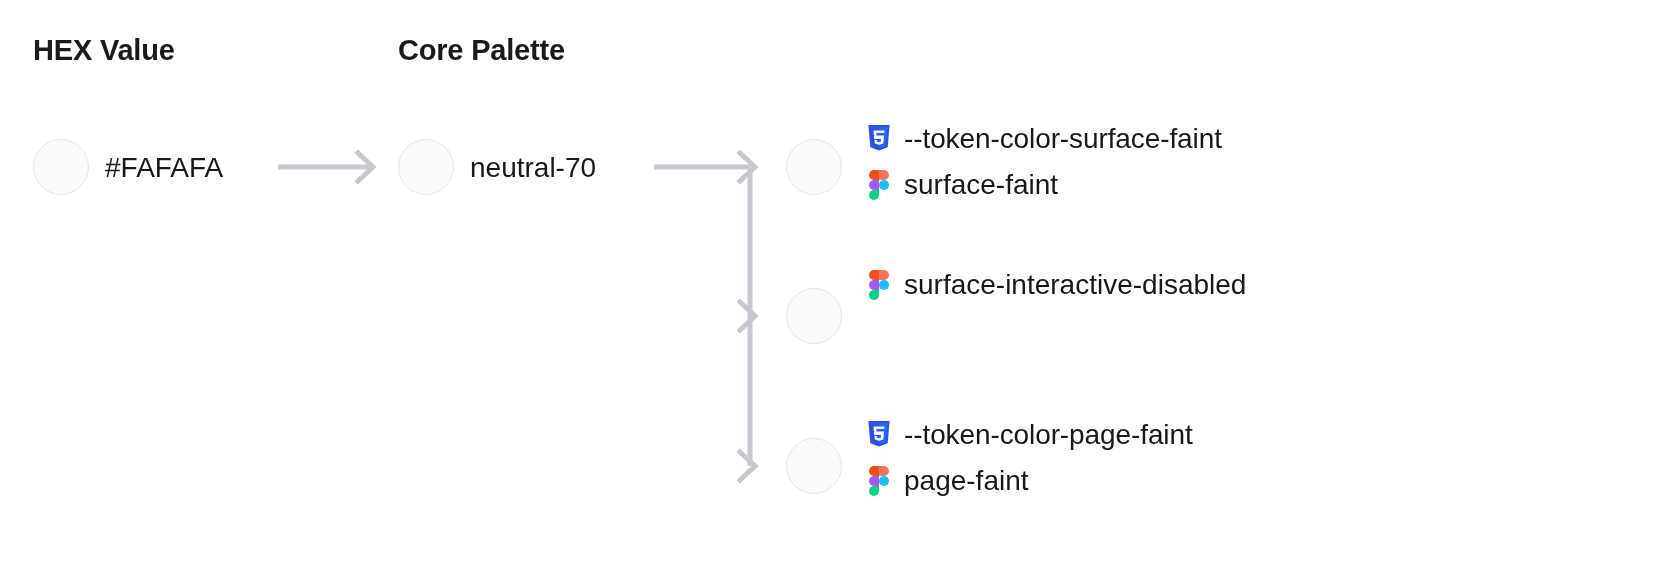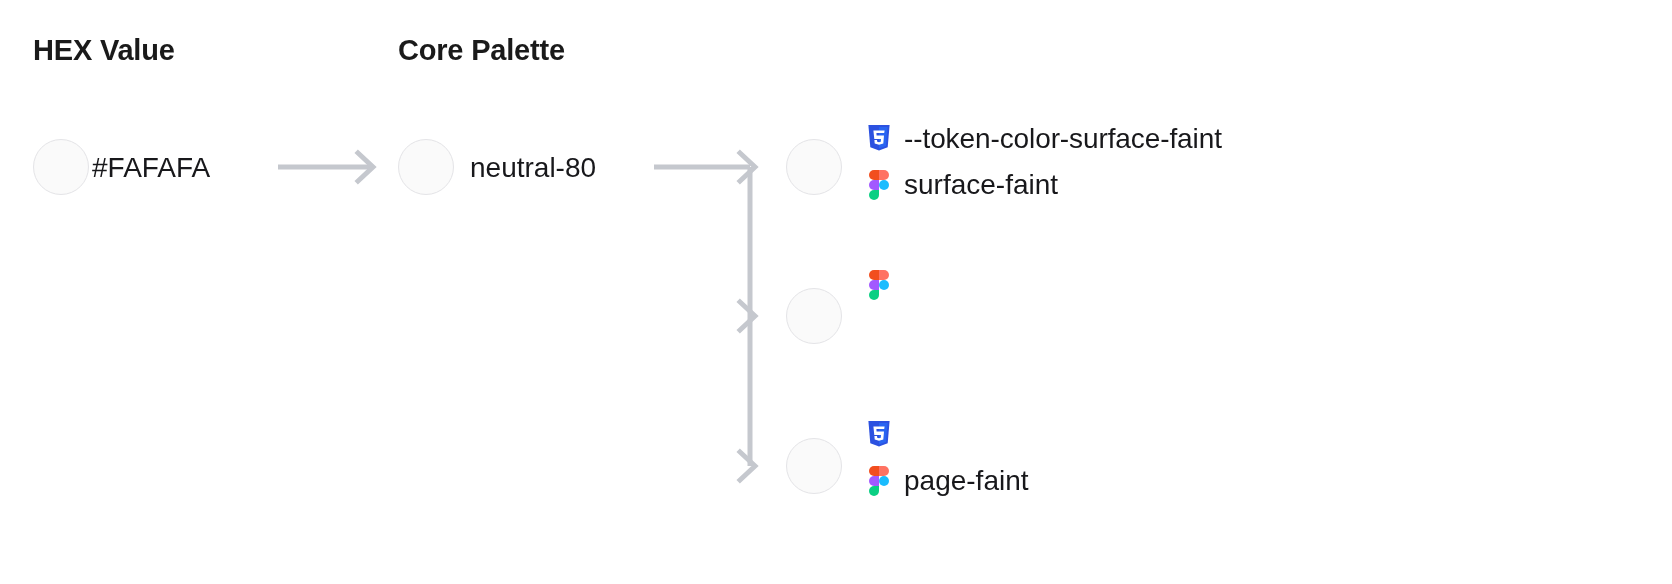--- a/index.html
+++ b/index.html
@@ -49,21 +49,21 @@
 
   
   .value-label {
     position: absolute;
     font-size: 28px;
     font-weight: 400;
     color: #18181b;
     white-space: nowrap;
     line-height: 1;
   }
-  #label-hex  { left: 92px; top: 154px; text-align: center; }
+  #label-hex  { left: 105px; top: 154px; text-align: center; }
   #label-core { left: 470px; top: 154px; }
 
   
   #connectors {
     position: absolute;
     left: 0; top: 0;
     width: 1672px;
     height: 584px;
     overflow: visible;
   }
@@ -129,21 +129,21 @@
       <polyline points="740,302 755,316 740,330" stroke-width="5" stroke-linecap="square" stroke-linejoin="miter"></polyline>
 
       <polyline points="740,452 755,466 740,480" stroke-width="5" stroke-linecap="square" stroke-linejoin="miter"></polyline>
     </g>
   </svg>
 
   <div class="swatch" id="swatch-hex"></div>
   <div class="value-label" id="label-hex">#FAFAFA</div>
 
   <div class="swatch" id="swatch-core"></div>
-  <div class="value-label" id="label-core">neutral-80</div>
+  <div class="value-label" id="label-core">neutral-70</div>
 
   <div class="swatch" id="swatch-s0"></div>
   <div class="swatch" id="swatch-s1"></div>
   <div class="swatch" id="swatch-s2"></div>
 
   <div class="sem-row" id="sem-row-0">
     <div class="token-line css-line">
       <span class="glyph">
         <svg width="24" height="28" viewBox="0 0 24 28" xmlns="http://www.w3.org/2000/svg">
           <path d="M1.4 0 L22.6 0 L20.7 22.3 L12 25.4 L3.3 22.3 Z" fill="#2C51E0"></path>
@@ -171,32 +171,34 @@
     <div class="token-line figma-line">
       <span class="glyph">
         <svg width="20" height="30" viewBox="0 0 20 30" xmlns="http://www.w3.org/2000/svg">
           <path d="M5 30a5 5 0 0 0 5-5v-5H5a5 5 0 0 0 0 10z" fill="#0ACF83"></path>
           <path d="M0 15a5 5 0 0 1 5-5h5v10H5a5 5 0 0 1-5-5z" fill="#A259FF"></path>
           <path d="M0 5a5 5 0 0 1 5-5h5v10H5A5 5 0 0 1 0 5z" fill="#F24E1E"></path>
           <path d="M10 0h5a5 5 0 0 1 0 10h-5V0z" fill="#FF7262"></path>
           <path d="M20 15a5 5 0 1 1-10 0 5 5 0 0 1 10 0z" fill="#1ABCFE"></path>
         </svg>
       </span>
+      <span class="token-text">surface-interactive-disabled</span>
     </div>
   </div>
 
   <div class="sem-row" id="sem-row-2">
     <div class="token-line css-line">
       <span class="glyph">
         <svg width="24" height="28" viewBox="0 0 24 28" xmlns="http://www.w3.org/2000/svg">
           <path d="M1.4 0 L22.6 0 L20.7 22.3 L12 25.4 L3.3 22.3 Z" fill="#2C51E0"></path>
           <path d="M12 1.9 L12 23.4 L19 20.9 L20.6 1.9 Z" fill="#2965F1"></path>
           <path d="M6.4 5.4 L17.6 5.4 L17.2 8.1 L9.4 8.1 L9.6 10.6 L17 10.6 L16.3 18.4 L12 19.8 L7.7 18.4 L7.4 15.1 L10 15.1 L10.2 16.7 L12 17.3 L13.8 16.7 L14 14 L7.3 14 L6.4 5.4 Z" fill="#ffffff"></path>
         </svg>
       </span>
+      <span class="token-text css-var">--token-color-page-faint</span>
     </div>
     <div class="token-line figma-line">
       <span class="glyph">
         <svg width="20" height="30" viewBox="0 0 20 30" xmlns="http://www.w3.org/2000/svg">
           <path d="M5 30a5 5 0 0 0 5-5v-5H5a5 5 0 0 0 0 10z" fill="#0ACF83"></path>
           <path d="M0 15a5 5 0 0 1 5-5h5v10H5a5 5 0 0 1-5-5z" fill="#A259FF"></path>
           <path d="M0 5a5 5 0 0 1 5-5h5v10H5A5 5 0 0 1 0 5z" fill="#F24E1E"></path>
           <path d="M10 0h5a5 5 0 0 1 0 10h-5V0z" fill="#FF7262"></path>
           <path d="M20 15a5 5 0 1 1-10 0 5 5 0 0 1 10 0z" fill="#1ABCFE"></path>
         </svg>

